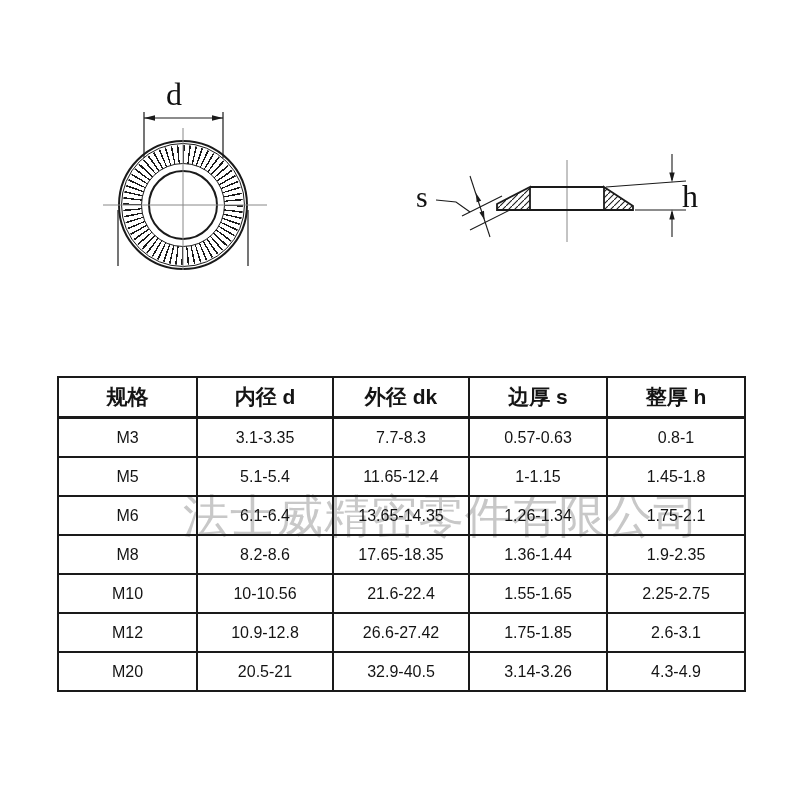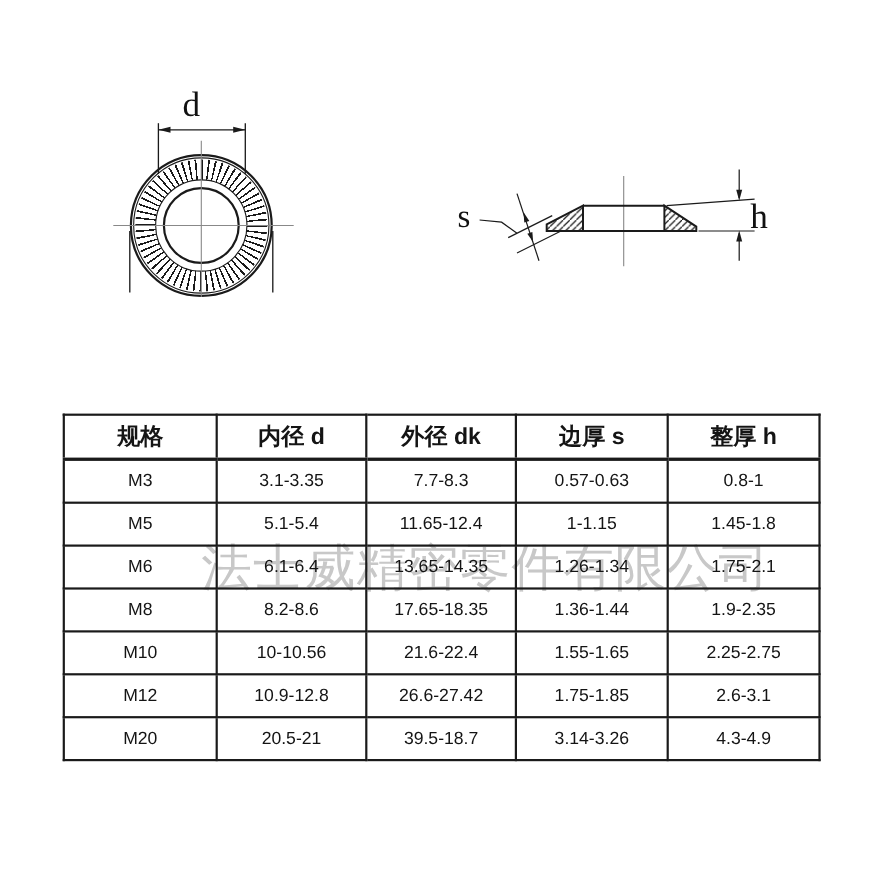--- a/index.html
+++ b/index.html
@@ -165,20 +165,20 @@
       <tr>
         <td>M12</td>
         <td>10.9-12.8</td>
         <td>26.6-27.42</td>
         <td>1.75-1.85</td>
         <td>2.6-3.1</td>
       </tr>
       <tr>
         <td>M20</td>
         <td>20.5-21</td>
-        <td>39.5-18.7</td>
+        <td>32.9-40.5</td>
         <td>3.14-3.26</td>
         <td>4.3-4.9</td>
       </tr>
     </tbody>
   </table>
 
 </div>
 
 </body></html>

